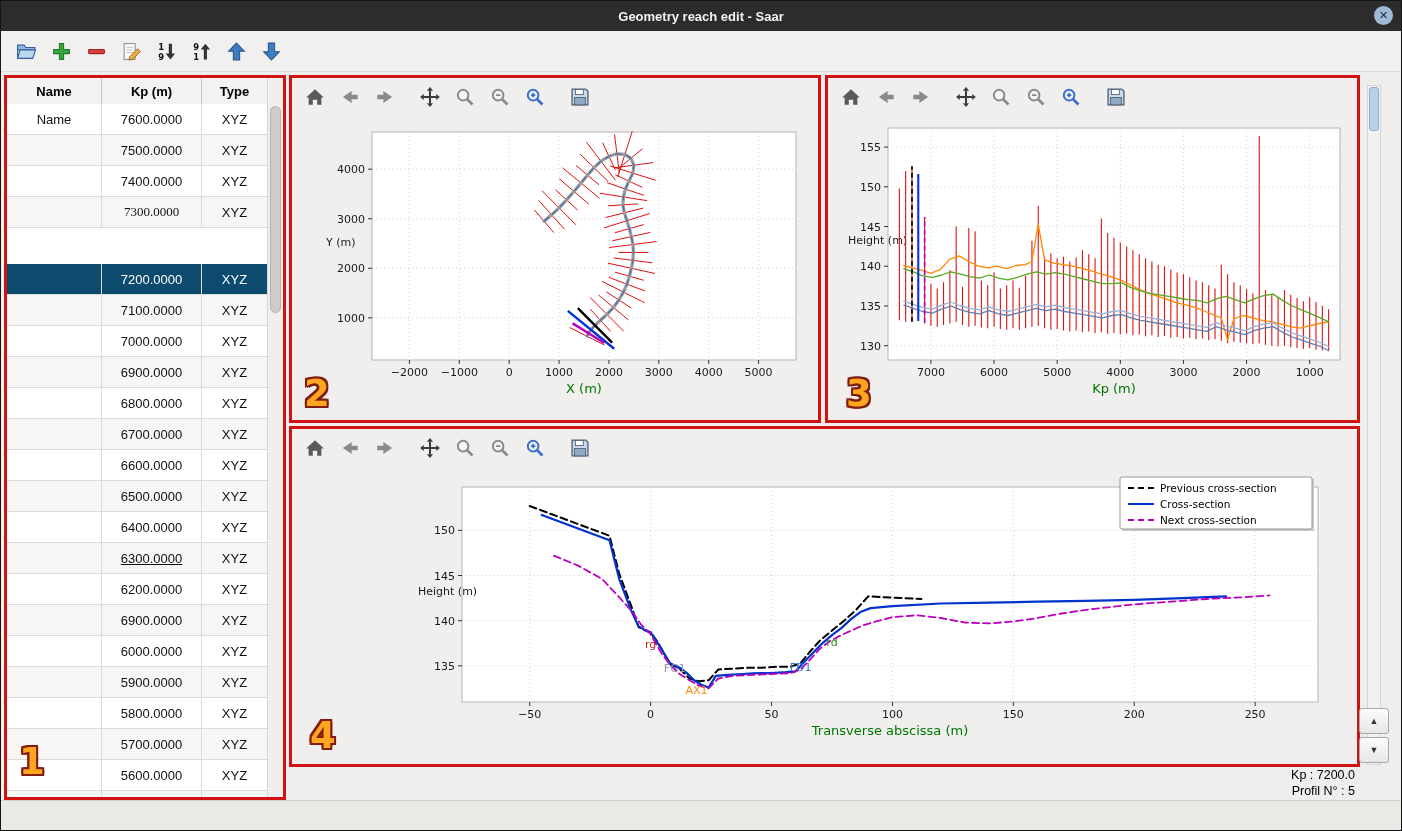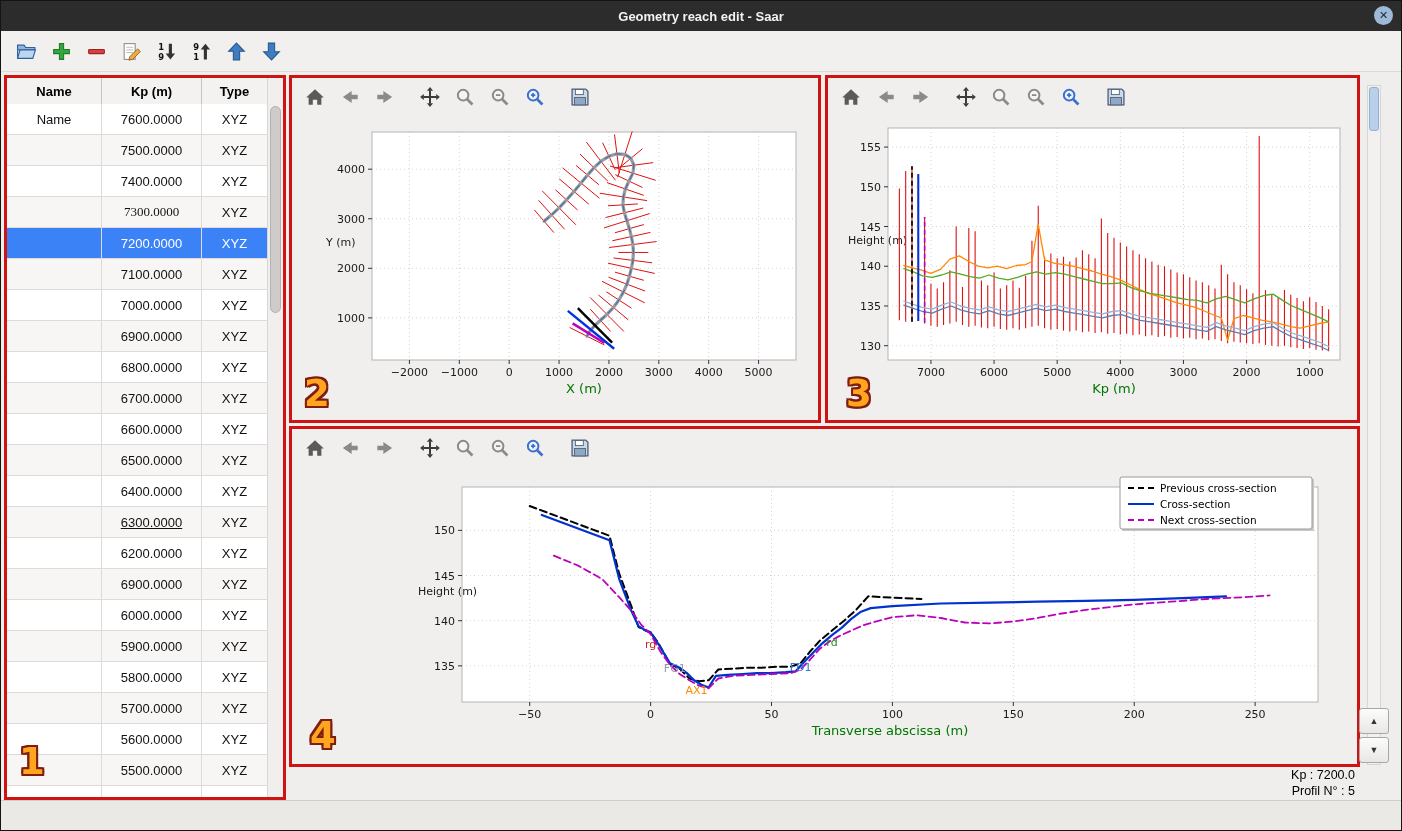--- a/index.html
+++ b/index.html
@@ -17,21 +17,21 @@
   #panel-plan{left:288px;top:74px;width:532px;height:348px;}
   #panel-profile{left:824px;top:74px;width:535px;height:348px;}
   #panel-cross{left:288px;top:425px;width:1071px;height:341px;}
   .mpl-toolbar{height:38px;display:flex;align-items:center;gap:9px;padding-left:10px;background:#f0efed;}
   svg.plot{display:block;}
   .thead{position:absolute;left:0;top:0;right:15px;height:26px;display:flex;background:#f3f2f0;border-bottom:1px solid #c7c5c3;font-weight:bold;font-size:13px;}
   .hcell{display:flex;align-items:center;justify-content:center;border-right:1px solid #c7c5c3;box-sizing:border-box;height:100%;}
   .tbody{position:absolute;left:0;top:26px;right:15px;bottom:0;overflow:hidden;}
   .trow{display:flex;height:30px;font-size:13px;border-bottom:1px solid #dddbd9;background:#ffffff;color:#111;}
   .trow.alt{background:#f7f6f5;}
-  .trow.sel{background:#3b82f6;color:#ffffff;}
+  .trow.sel{background:#0c4a6e;color:#ffffff;margin-top:36px;}
   .tcell{display:flex;align-items:center;justify-content:center;border-right:1px solid #dddbd9;box-sizing:border-box;height:100%;}
   .vscroll{position:absolute;right:0;top:0;bottom:0;width:15px;background:#f0efee;border-left:1px solid #d8d6d4;}
   .vthumb{position:absolute;top:28px;height:205px;left:2px;right:2px;background:#cdcccb;border:1px solid #b3b2b0;border-radius:6px;}
   .region-num{position:absolute;font-size:37px;font-weight:bold;color:#ffa51e;font-family:"DejaVu Sans",sans-serif;line-height:1;text-shadow:-2px -2px 0 #7e1d12,2px -2px 0 #7e1d12,-2px 2px 0 #7e1d12,2px 2px 0 #7e1d12,-2px 0 0 #7e1d12,2px 0 0 #7e1d12,0 -2px 0 #7e1d12,0 2px 0 #7e1d12;}
   #win-vscroll{position:absolute;right:20px;top:84px;width:14px;height:680px;background:#f2f1ef;border:1px solid #d8d6d4;box-sizing:border-box;}
   #win-vthumb{position:absolute;top:1px;left:1px;right:1px;height:44px;background:#b9d0e8;border:1px solid #8fb2d4;border-radius:3px;box-sizing:border-box;}
   .spinbtn{position:absolute;right:12px;width:30px;height:26px;background:linear-gradient(#fcfcfc,#e8e7e5);border:1px solid #a8a7a5;border-radius:3px;font-size:9px;color:#333;display:flex;align-items:center;justify-content:center;padding:0;}
   #spin-up{top:707px;}
   #spin-down{top:736px;}
   #status{position:absolute;right:46px;top:767px;text-align:right;font-size:12.5px;color:#000;line-height:15.5px;}

